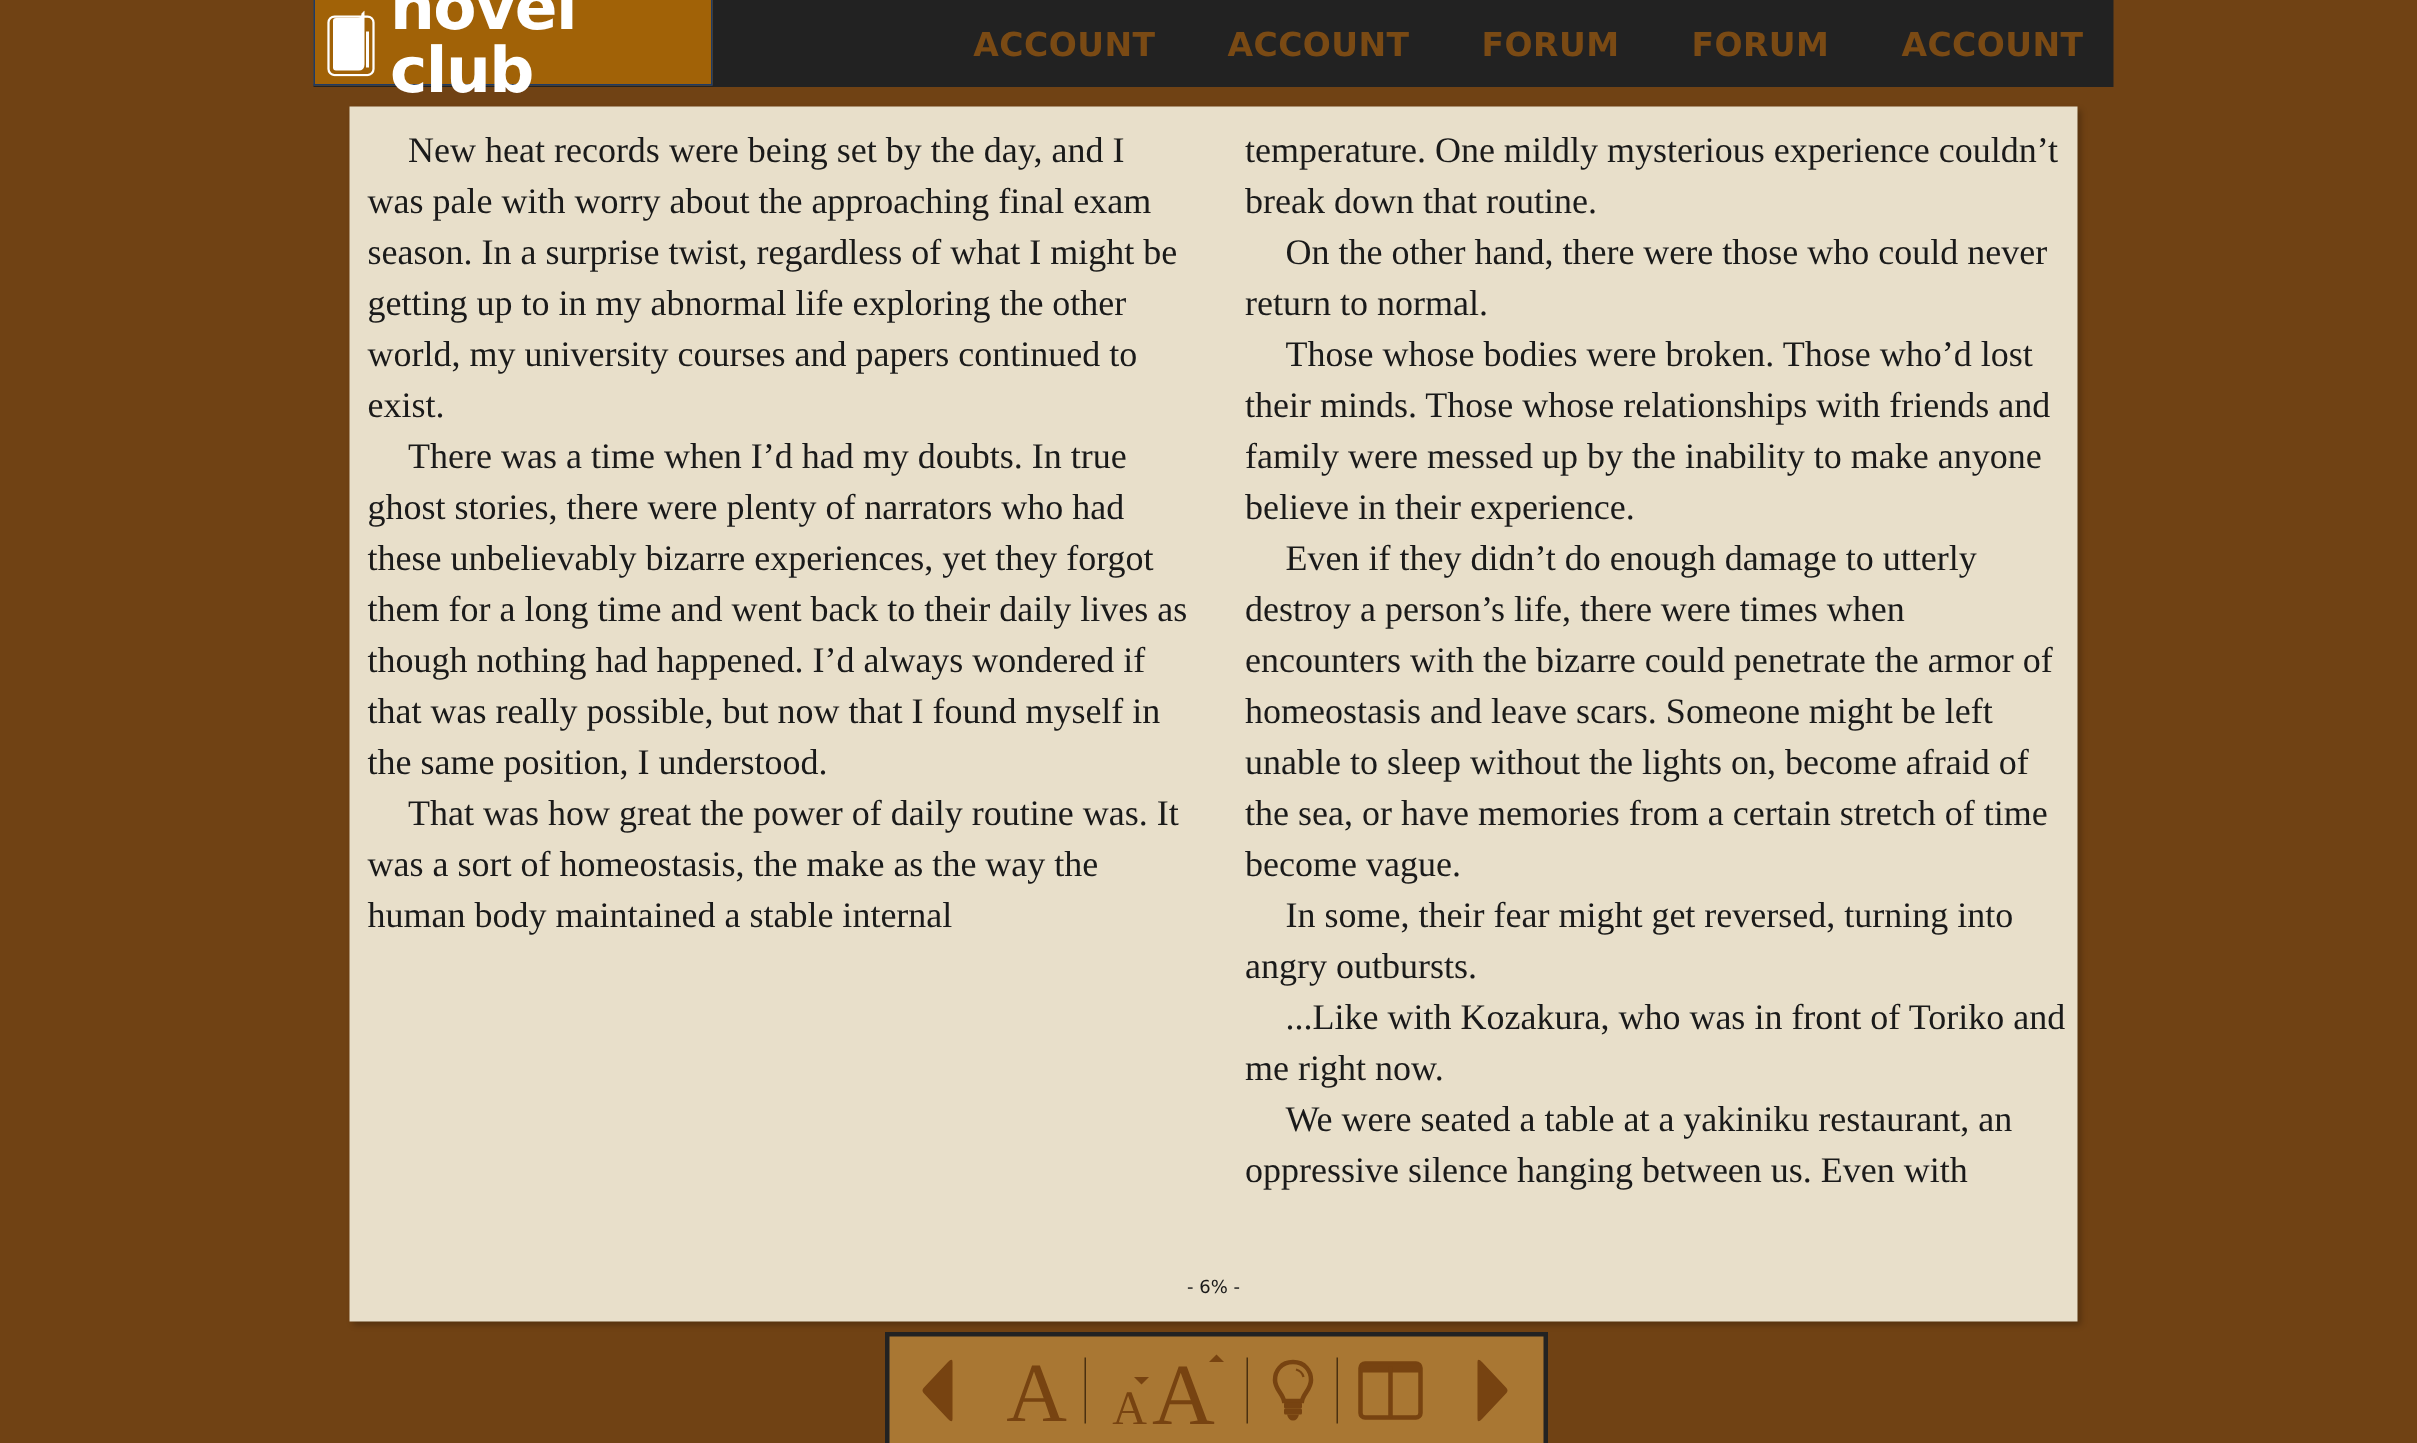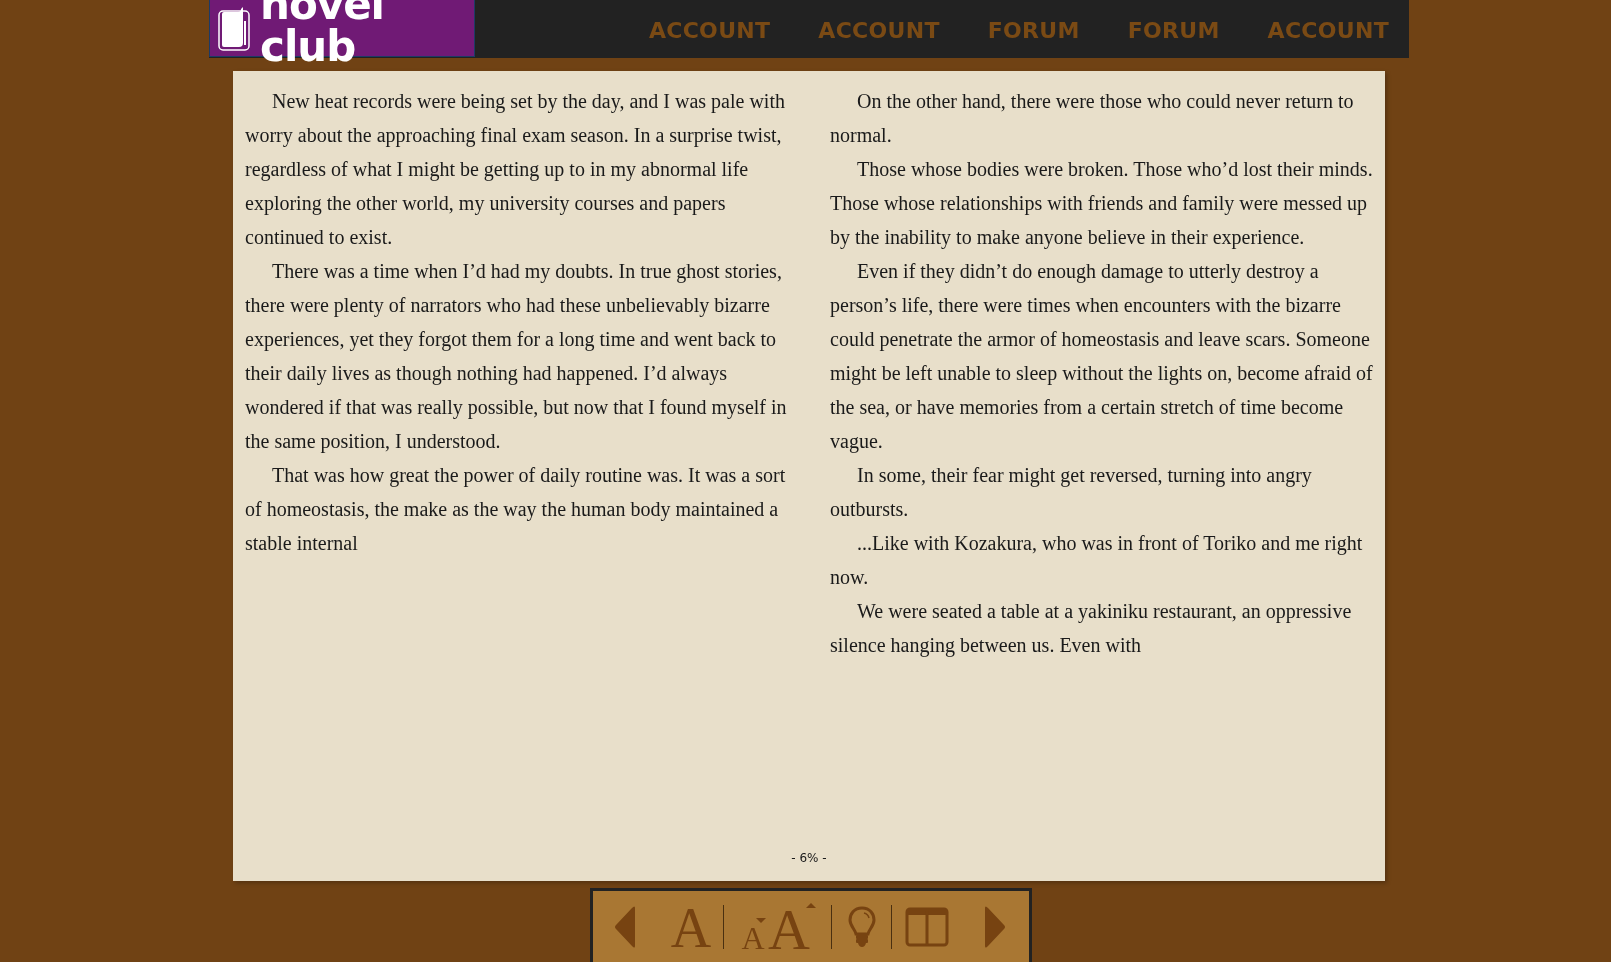--- a/index.html
+++ b/index.html
@@ -9,21 +9,21 @@
     position:relative;
     font-family:"Liberation Serif", serif;
   }
   .navbar {
     position:absolute; left:209px; top:0; width:1200px; height:58px;
     background:#222222;
   }
   .logo {
     position:absolute; left:0; top:0; width:264px; height:56px;
     border:1px solid #1d3a66; border-top:none;
-    background:#701a75;
+    background:#a16207;
     display:flex; align-items:center;
   }
   .logo-icon {
     width:32px; height:42px; margin-left:8px; position:relative;
   }
   .logo-text {
     color:#ffffff; font-family:"DejaVu Sans", sans-serif; font-weight:bold;
     font-size:42px; letter-spacing:-1px; margin-left:10px; line-height:1;
     position:relative; top:-2px;
   }
@@ -39,21 +39,21 @@
   .page {
     position:absolute; left:233px; top:71px; width:1152px; height:810px;
     background:#e8dfca;
     box-shadow:2px 2px 4px rgba(0,0,0,0.25);
   }
   .columns {
     position:absolute; left:12px; top:13px; width:1132px; height:720px;
     display:flex; gap:38px;
   }
   .column {
-    width:547px; font-size:20px; line-height:34px; color:#1a1a1a;
+    width:547px; font-size:24px; line-height:34px; color:#1a1a1a;
   }
   .column p { margin:0; text-indent:27px; }
   .column p.cont { text-indent:0; }
   .progress {
     position:absolute; left:0; right:0; top:780px; text-align:center;
     font-family:"DejaVu Sans", sans-serif; font-size:12px; color:#1a1a1a;
   }
   .toolbar {
     position:absolute; left:590px; top:888px; width:442px; height:74px;
     background:#a97733;
@@ -92,20 +92,21 @@
 </div>
 
 <div class="page">
   <div class="columns">
     <div class="column">
       <p>New heat records were being set by the day, and I was pale with worry about the approaching final exam season. In a surprise twist, regardless of what I might be getting up to in my abnormal life exploring the other world, my university courses and papers continued to exist.</p>
       <p>There was a time when I’d had my doubts. In true ghost stories, there were plenty of narrators who had these unbelievably bizarre experiences, yet they forgot them for a long time and went back to their daily lives as though nothing had happened. I’d always wondered if that was really possible, but now that I found myself in the same position, I understood.</p>
       <p>That was how great the power of daily routine was. It was a sort of homeostasis, the make as the way the human body maintained a stable internal</p>
     </div>
     <div class="column">
+      <p class="cont">temperature. One mildly mysterious experience couldn’t break down that routine.</p>
       <p>On the other hand, there were those who could never return to normal.</p>
       <p>Those whose bodies were broken. Those who’d lost their minds. Those whose relationships with friends and family were messed up by the inability to make anyone believe in their experience.</p>
       <p>Even if they didn’t do enough damage to utterly destroy a person’s life, there were times when encounters with the bizarre could penetrate the armor of homeostasis and leave scars. Someone might be left unable to sleep without the lights on, become afraid of the sea, or have memories from a certain stretch of time become vague.</p>
       <p>In some, their fear might get reversed, turning into angry outbursts.</p>
       <p>...Like with Kozakura, who was in front of Toriko and me right now.</p>
       <p>We were seated a table at a yakiniku restaurant, an oppressive silence hanging between us. Even with</p>
     </div>
   </div>
   <div class="progress">- 6% -</div>
 </div>

